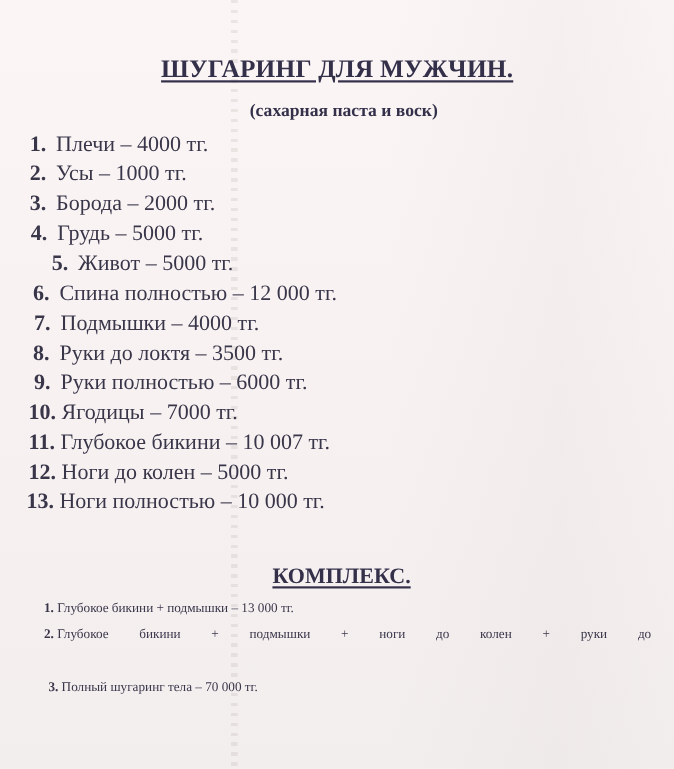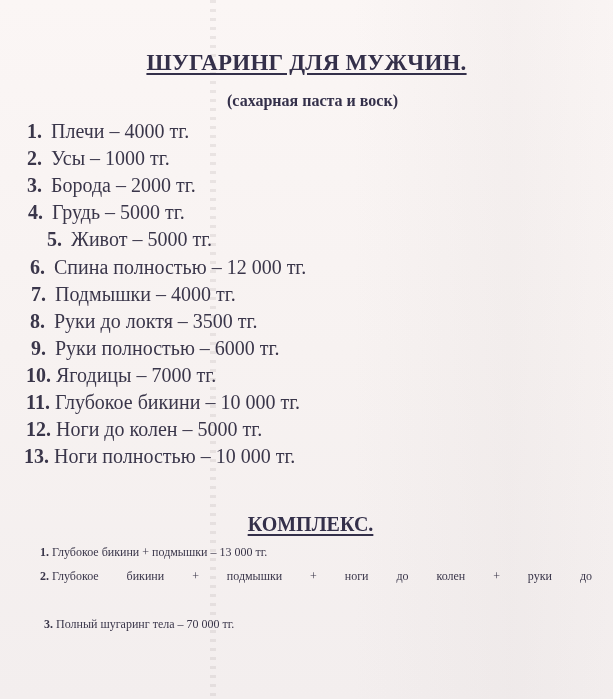--- a/index.html
+++ b/index.html
@@ -56,21 +56,21 @@
     <div class="item" style="left:27px;top:120px"><span class="num">1.</span><span class="lbl">Плечи – 4000 тг.</span></div>
     <div class="item" style="left:27px;top:147px"><span class="num">2.</span><span class="lbl">Усы – 1000 тг.</span></div>
     <div class="item" style="left:27px;top:174px"><span class="num">3.</span><span class="lbl">Борода – 2000 тг.</span></div>
     <div class="item" style="left:28px;top:201px"><span class="num">4.</span><span class="lbl">Грудь – 5000 тг.</span></div>
     <div class="item" style="left:47px;top:228px"><span class="num">5.</span><span class="lbl">Живот – 5000 тг.</span></div>
     <div class="item" style="left:30px;top:256px"><span class="num">6.</span><span class="lbl">Спина полностью – 12 000 тг.</span></div>
     <div class="item" style="left:31px;top:283px"><span class="num">7.</span><span class="lbl">Подмышки – 4000 тг.</span></div>
     <div class="item" style="left:30px;top:310px"><span class="num">8.</span><span class="lbl">Руки до локтя – 3500 тг.</span></div>
     <div class="item" style="left:31px;top:337px"><span class="num">9.</span><span class="lbl">Руки полностью – 6000 тг.</span></div>
     <div class="item" style="left:26px;top:364px"><span class="num">10.</span><span class="lbl" style="margin-left:5px">Ягодицы – 7000 тг.</span></div>
-    <div class="item" style="left:26px;top:391px"><span class="num">11.</span><span class="lbl" style="margin-left:5px">Глубокое бикини – 10 000 тг.</span></div>
+    <div class="item" style="left:26px;top:391px"><span class="num">11.</span><span class="lbl" style="margin-left:5px">Глубокое бикини – 10 007 тг.</span></div>
     <div class="item" style="left:26px;top:418px"><span class="num">12.</span><span class="lbl" style="margin-left:5px">Ноги до колен – 5000 тг.</span></div>
     <div class="item" style="left:24px;top:445px"><span class="num">13.</span><span class="lbl" style="margin-left:5px">Ноги полностью – 10 000 тг.</span></div>
   </div>
 
   <div class="complex-title">КОМПЛЕКС.</div>
 
   <div>
     <div class="citem" style="left:40px;top:545px"><span class="num">1.</span> <span>Глубокое бикини + подмышки – 13 000 тг.</span></div>
     <div class="citem" style="left:40px;top:569px">
       <div style="display:flex"><span class="num">2.</span>&nbsp;<span class="wrap2">Глубокое бикини + подмышки + ноги до колен + руки до</span></div>

